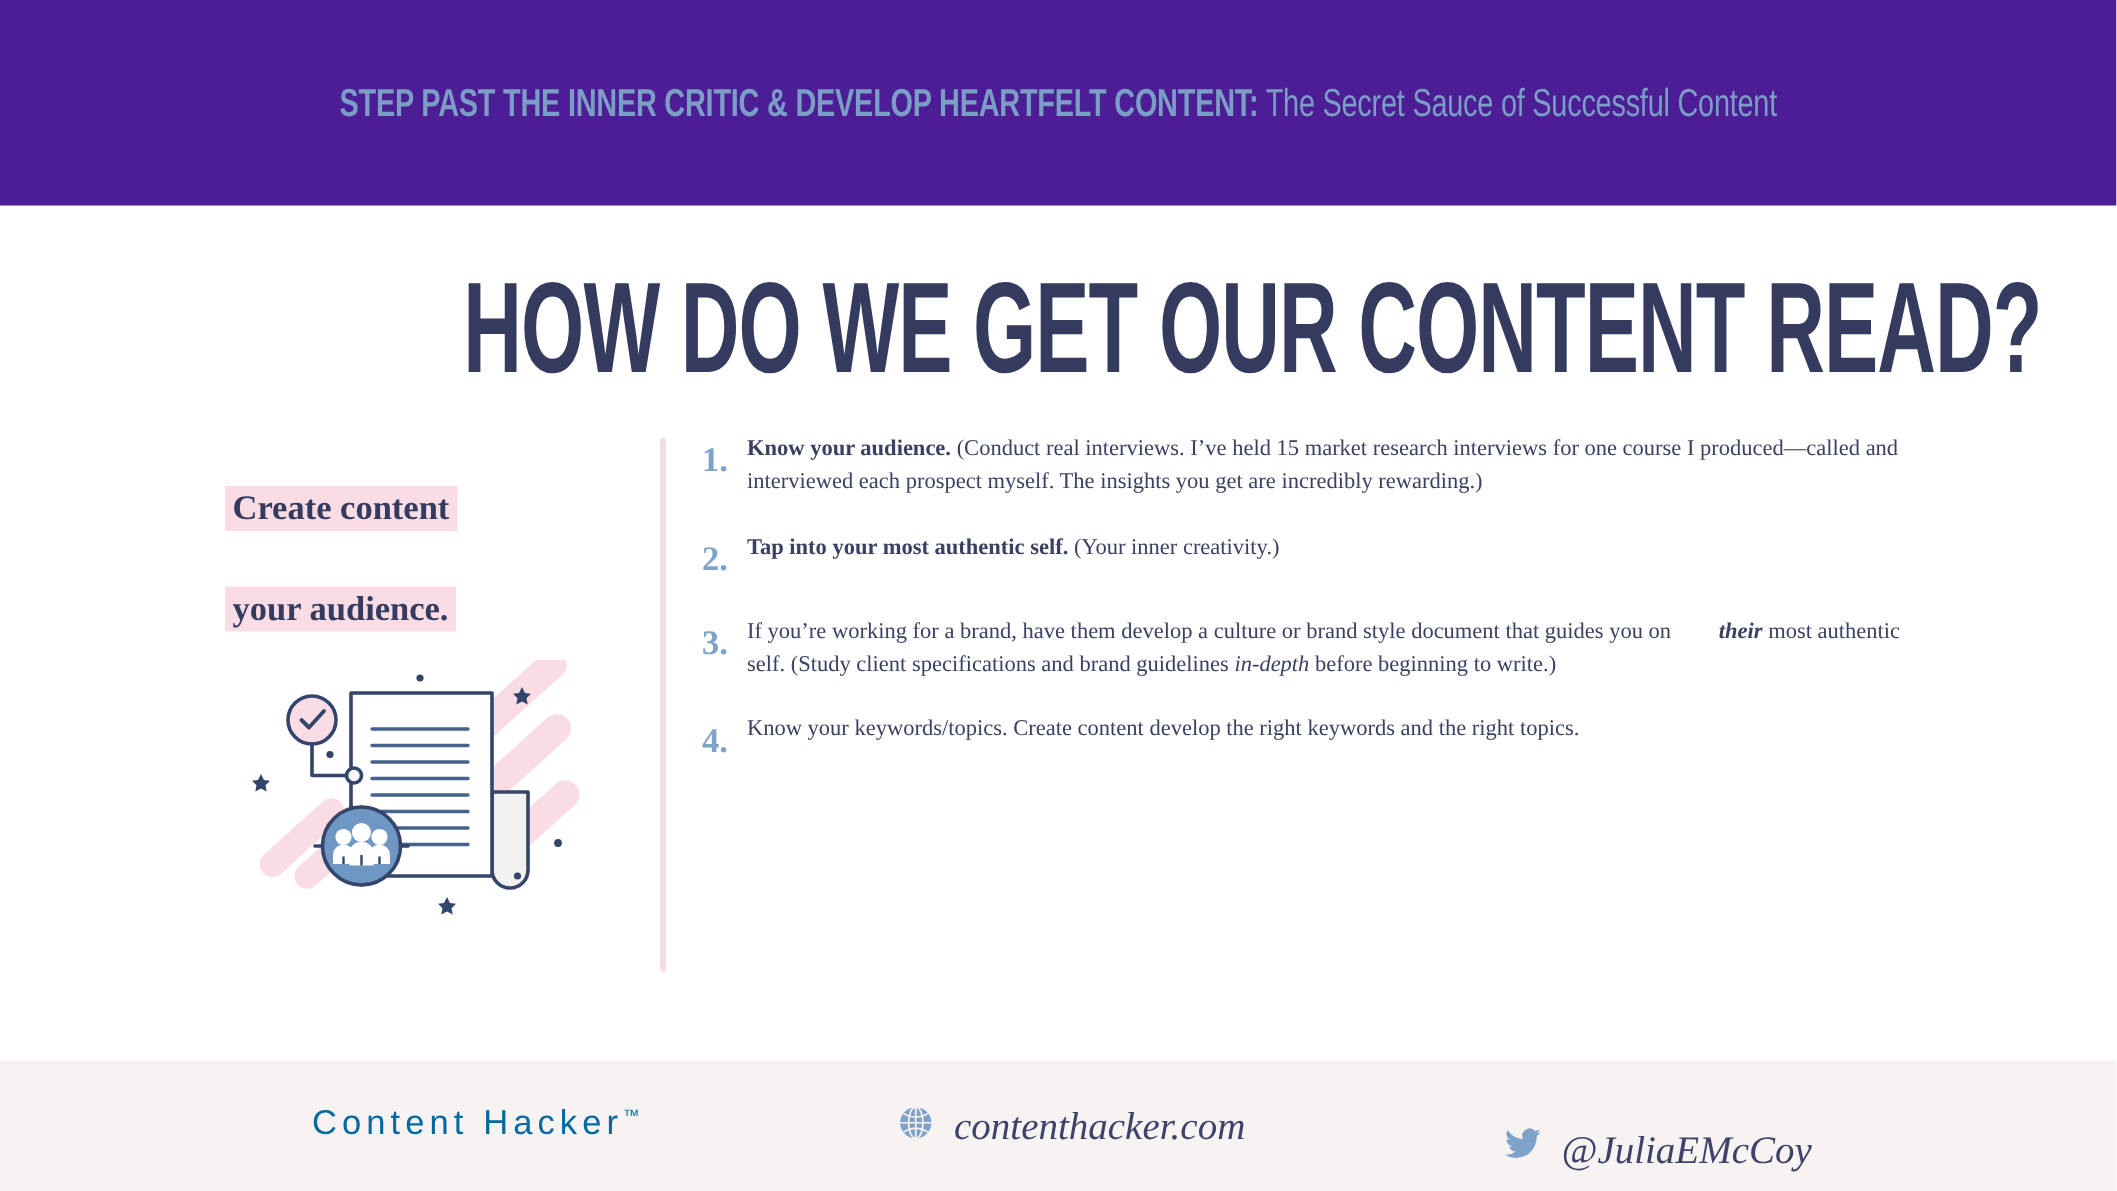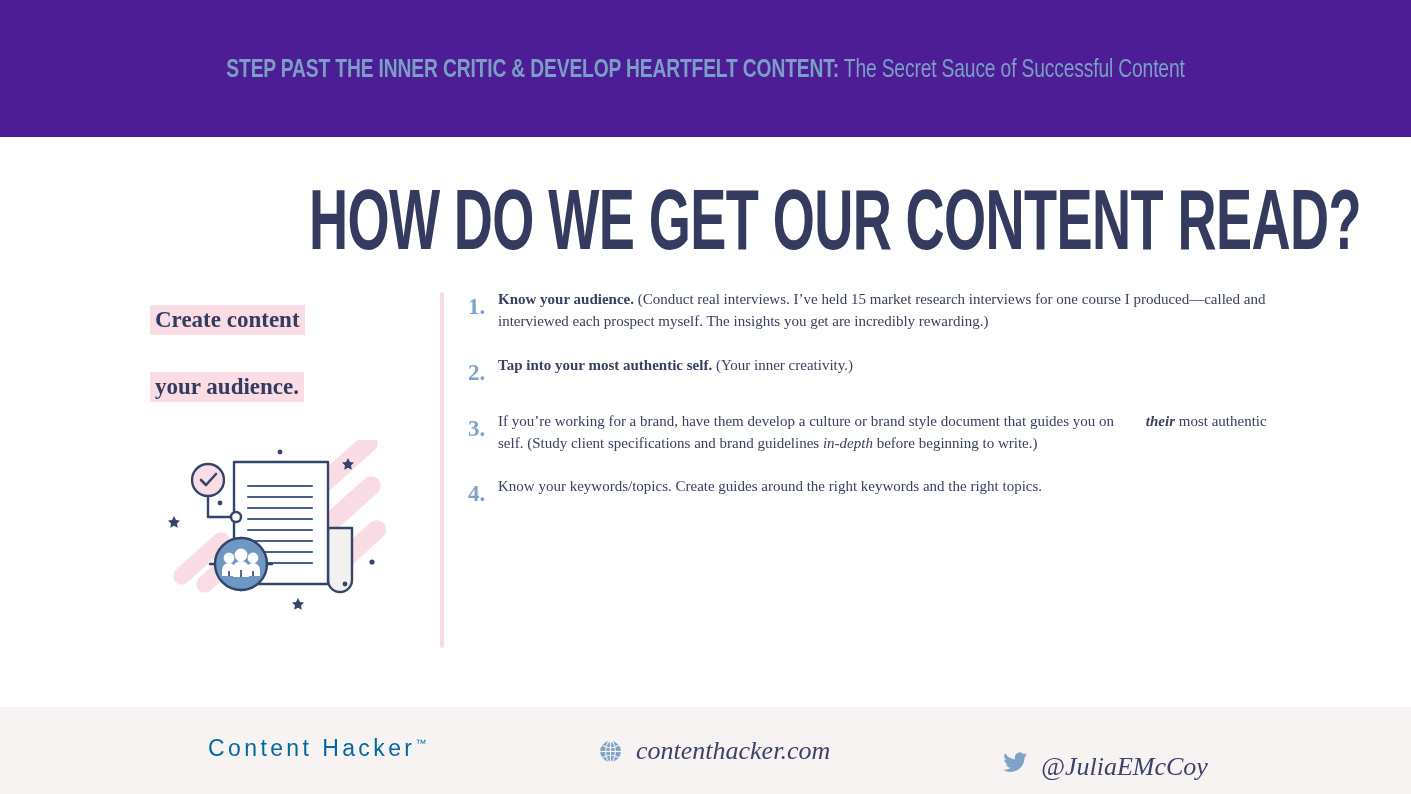--- a/index.html
+++ b/index.html
@@ -43,21 +43,21 @@
   }
   .main-title span{
     display:inline-block;
     transform:scaleX(0.63);
     transform-origin:center center;
     white-space:nowrap;
   }
 
   
   .left-col{
-    position:absolute; left:150px; top:303px; width:270px;
+    position:absolute; left:150px; top:322px; width:270px;
   }
   .callout{
     font-family:"Liberation Serif", serif;
     font-weight:700;
     font-size:23px;
     line-height:1.46;
     color:#353a5f;
   }
   .callout .hl{
     background:#fadde4;
@@ -120,21 +120,21 @@
     font-size:23px;
     font-weight:400;
     letter-spacing:3.4px;
     color:#0369a1;
   }
   .footer-logo .tm{
     font-size:11px; vertical-align:super; letter-spacing:0;
   }
   .footer-web{
     position:absolute; left:598px; top:736px;
-    display:flex; align-items:center; gap:13px;
+    display:flex; align-items:flex-start; gap:13px;
   }
   .footer-web .txt{
     font-family:"Liberation Serif", serif;
     font-style:italic;
     font-size:26px;
     color:#3f4268;
   }
   .footer-tw{
     position:absolute; left:1002px; top:752px;
     display:flex; align-items:flex-start; gap:13px;
@@ -253,21 +253,21 @@
     <div class="li-text"><b>Tap into your most authentic self.</b><span> (Your inner creativity.)</span></div>
   </div>
 
   <div class="list-item">
     <div class="li-num">3.</div>
     <div class="li-text"><span>If you’re working for a brand, have them develop a culture or brand style document that guides you on </span><i>their</i><span> most authentic self. (Study client specifications and brand guidelines </span><em>in-depth</em><span> before beginning to write.)</span></div>
   </div>
 
   <div class="list-item">
     <div class="li-num">4.</div>
-    <div class="li-text">Know your keywords/topics. Create guides around the right keywords and the right topics.</div>
+    <div class="li-text">Know your keywords/topics. Create content develop the right keywords and the right topics.</div>
   </div>
 
 </div>
 
 <div class="footer-band"></div>
 
 <div class="footer-logo"><span>Content Hacker</span><span class="tm">™</span></div>
 
 <div class="footer-web">
   <svg width="25" height="25" viewBox="0 0 24 24">

